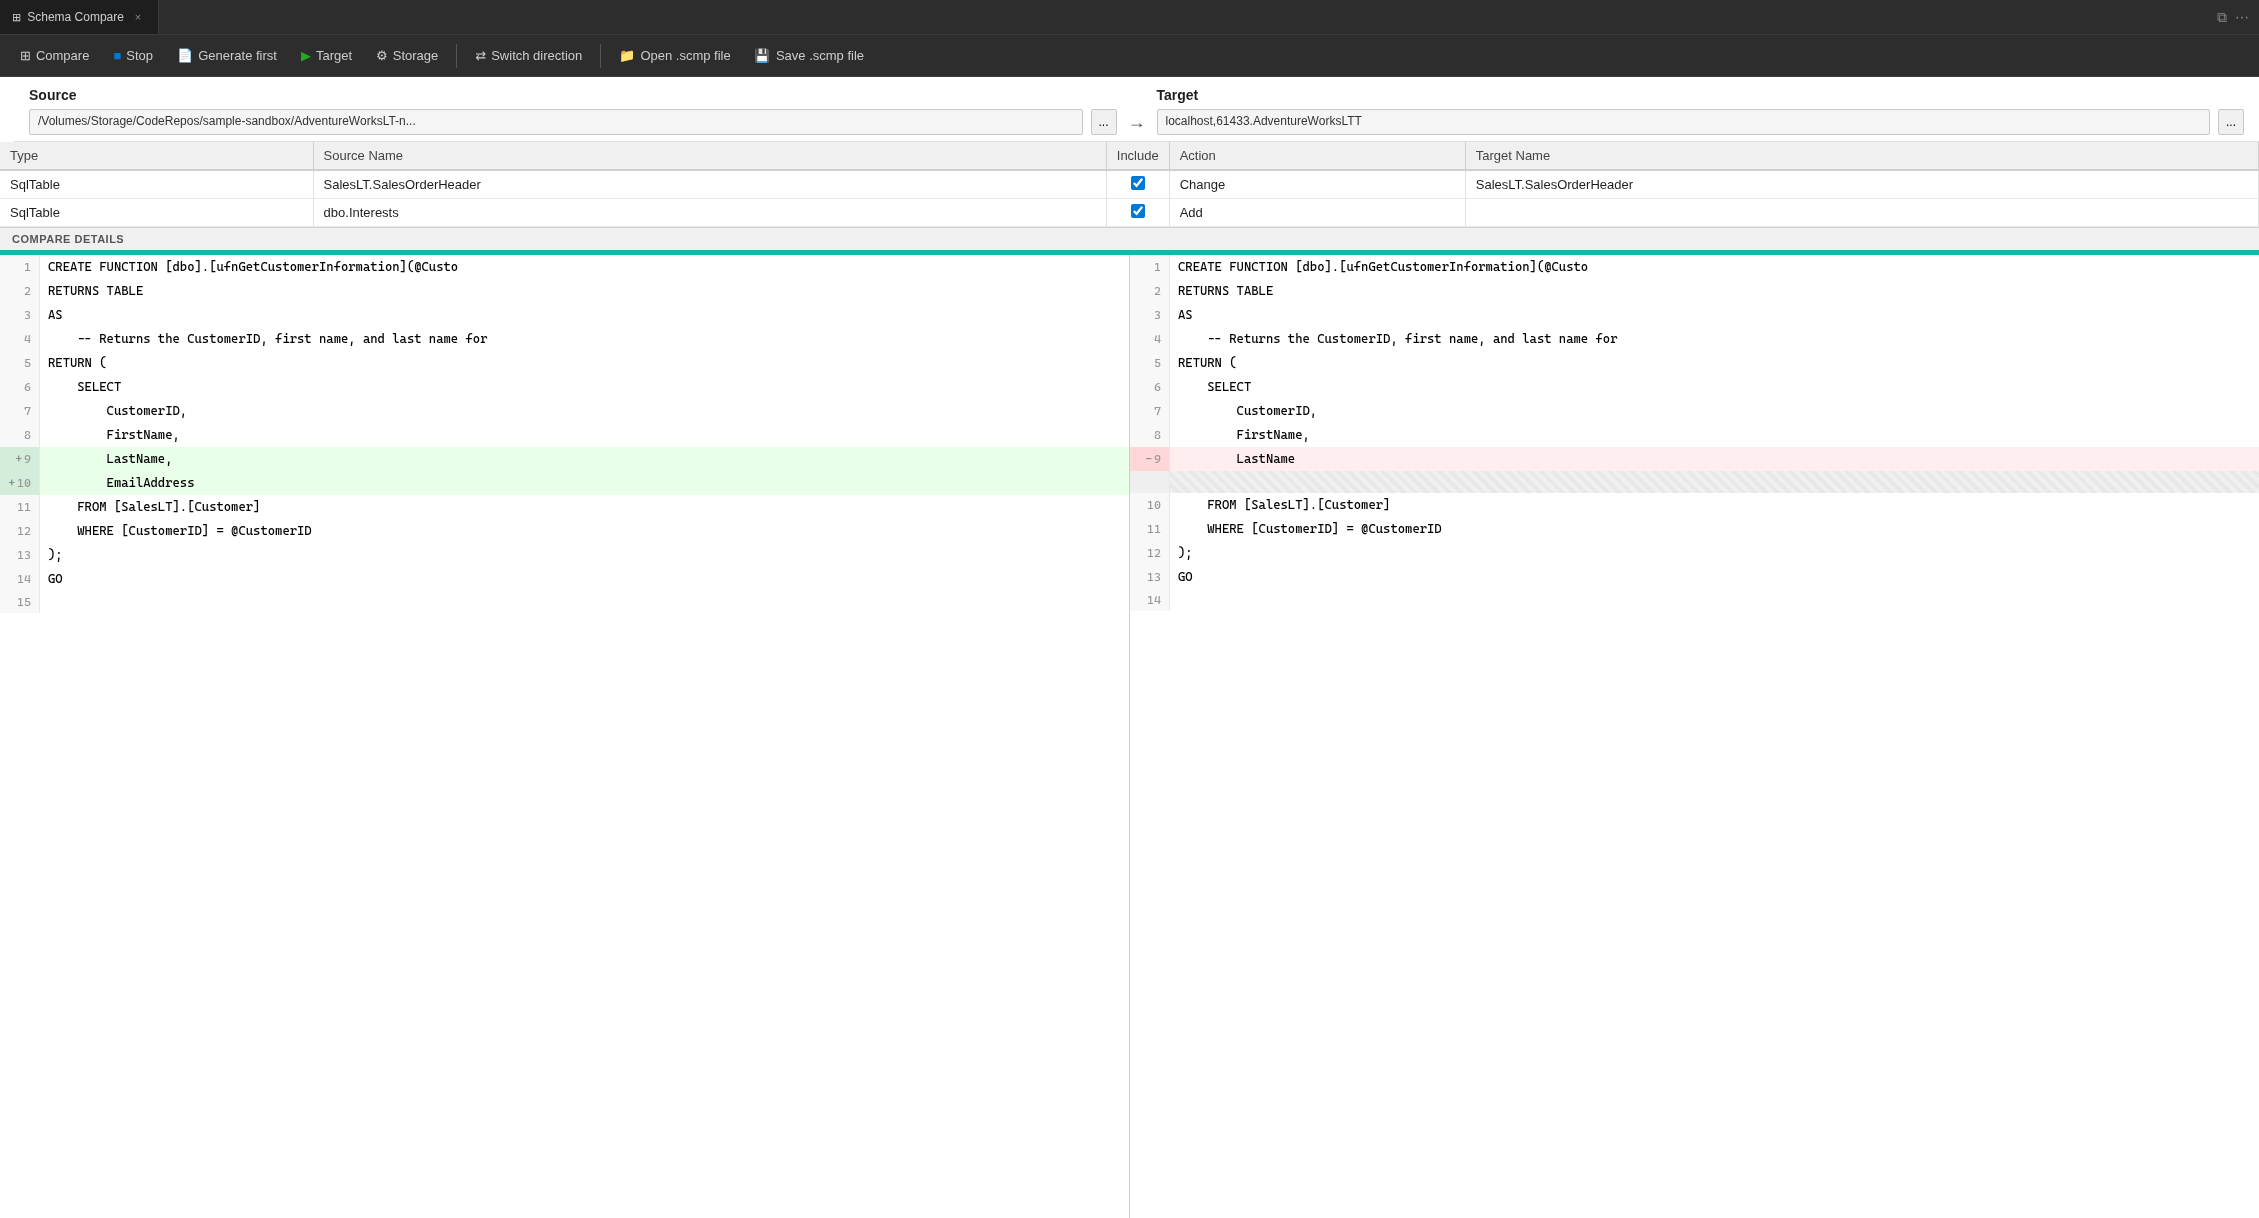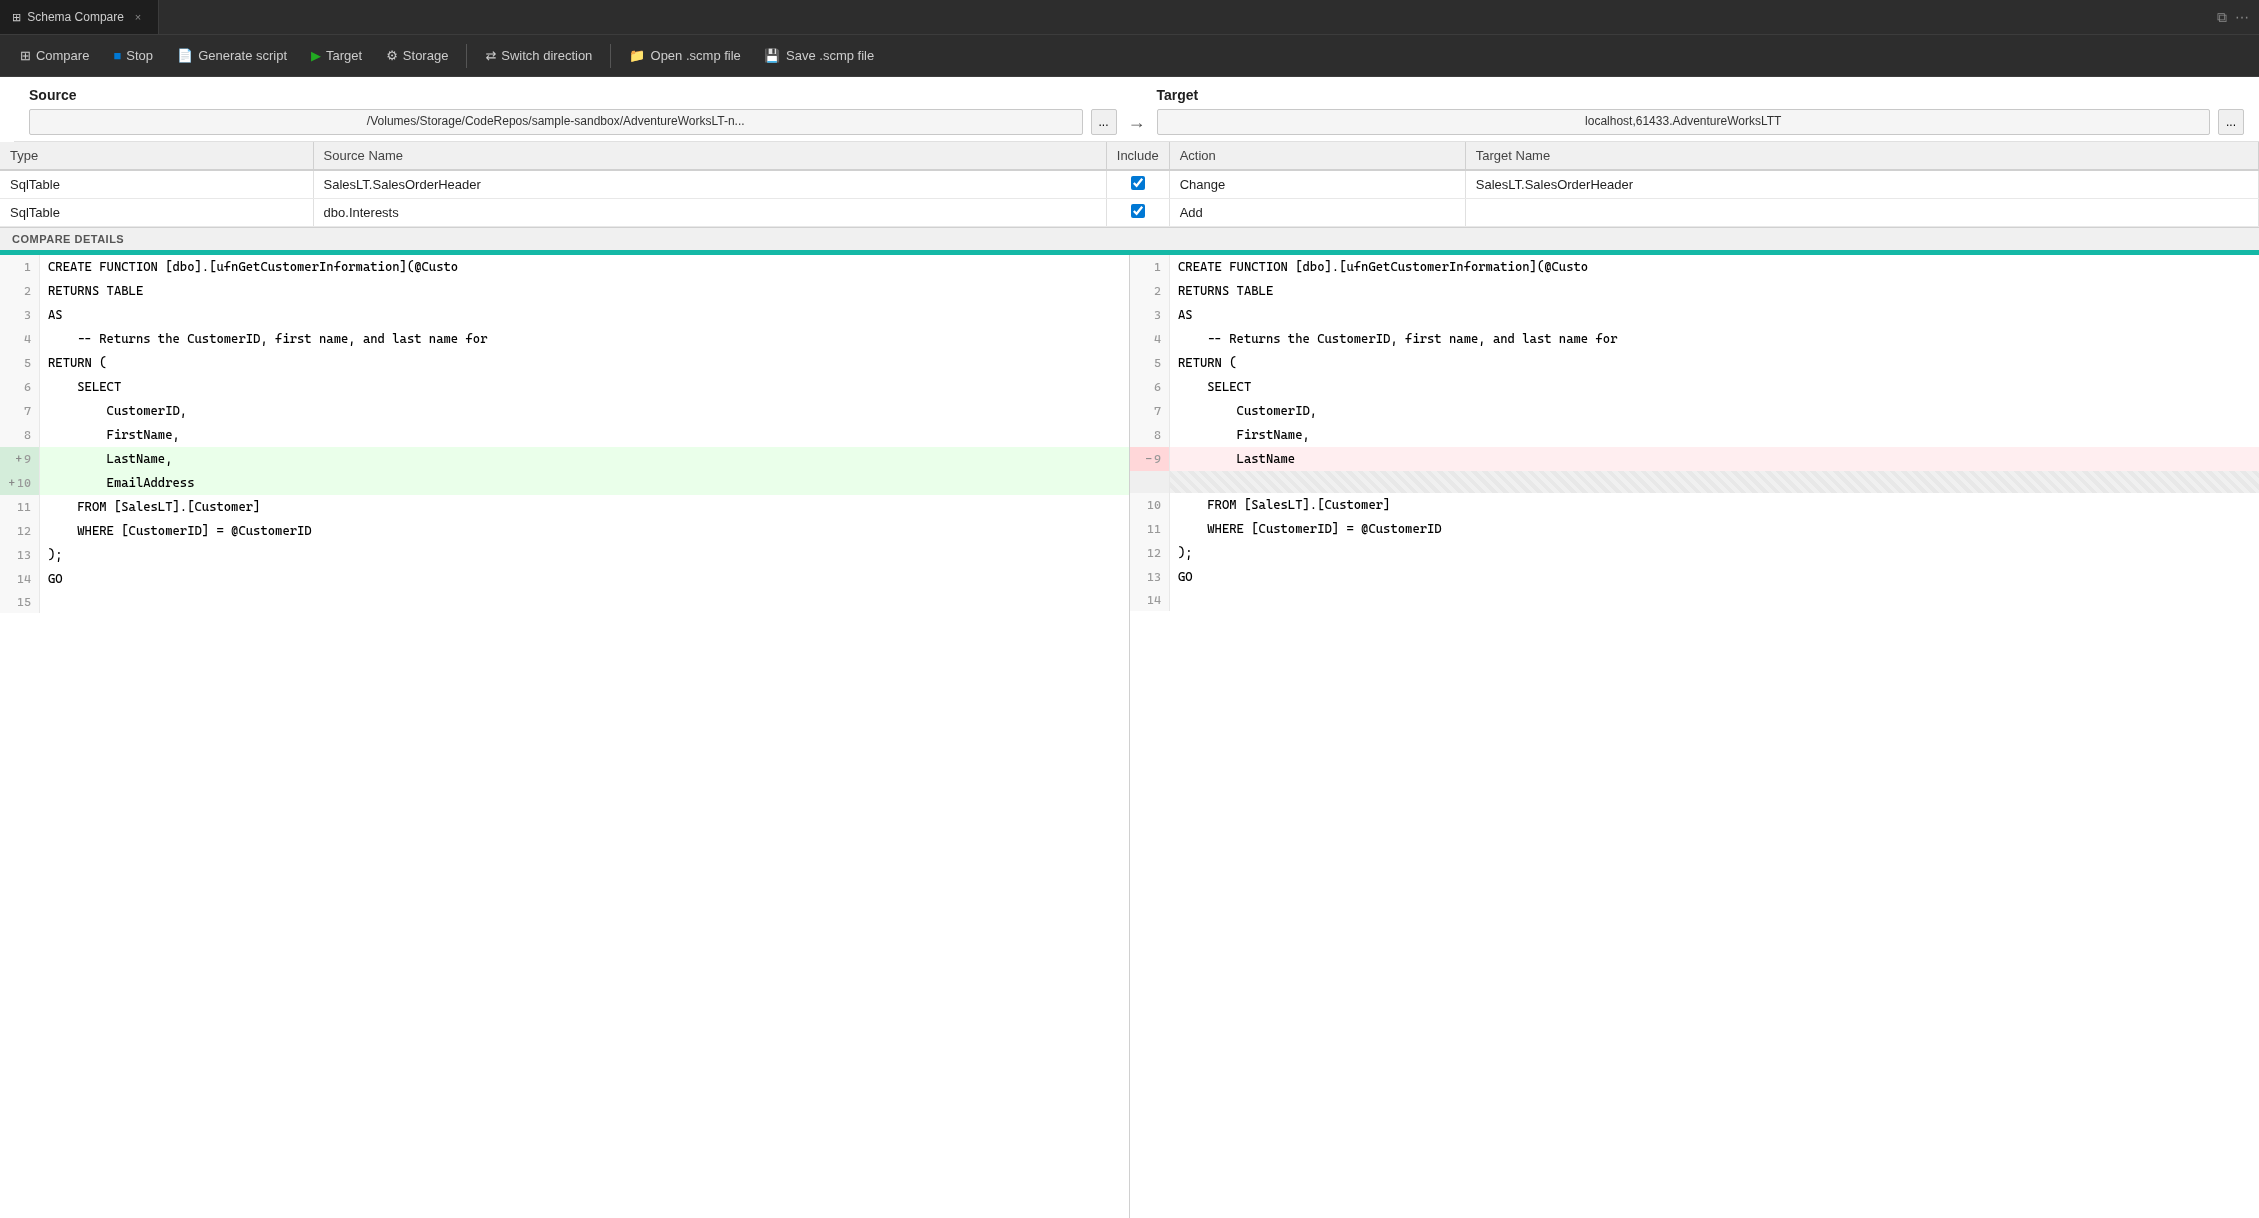--- a/index.html
+++ b/index.html
@@ -48,21 +48,21 @@
     .target-section { flex: 1; }
     .source-label, .target-label {
       font-size: 14px; font-weight: 600; color: #1e1e1e; margin-bottom: 6px;
     }
     .path-row {
       display: flex; align-items: center; gap: 8px;
     }
     .path-input {
       flex: 1; padding: 4px 8px; border: 1px solid #c8c8c8; border-radius: 2px;
       background: #f5f5f5; font-size: 12px; color: #333; white-space: nowrap;
-      overflow: hidden; text-overflow: ellipsis; height: 26px; text-align: center;
+      overflow: hidden; text-overflow: ellipsis; height: 26px;
     }
     .path-btn {
       width: 26px; height: 26px; border: 1px solid #c8c8c8; background: #f0f0f0;
       border-radius: 2px; cursor: pointer; display: flex; align-items: center; justify-content: center;
       font-size: 12px;
     }
     .arrow-divider {
       display: flex; align-items: center; justify-content: center;
       width: 40px; font-size: 18px; color: #555; padding-bottom: 2px;
     }
@@ -135,21 +135,21 @@
   <button class="toolbar-btn">
     <span class="btn-icon">⊞</span>
     <span>Compare</span>
   </button>
   <button class="toolbar-btn">
     <span class="btn-icon" style="color:#0078d4;">■</span>
     <span>Stop</span>
   </button>
   <button class="toolbar-btn">
     <span class="btn-icon">📄</span>
-    <span>Generate script</span>
+    <span>Generate first</span>
   </button>
   <button class="toolbar-btn">
     <span class="btn-icon" style="color:#22aa22;">▶</span>
     <span>Target</span>
   </button>
   <button class="toolbar-btn">
     <span class="btn-icon">⚙</span>
     <span>Storage</span>
   </button>
   <div class="toolbar-separator"></div>

